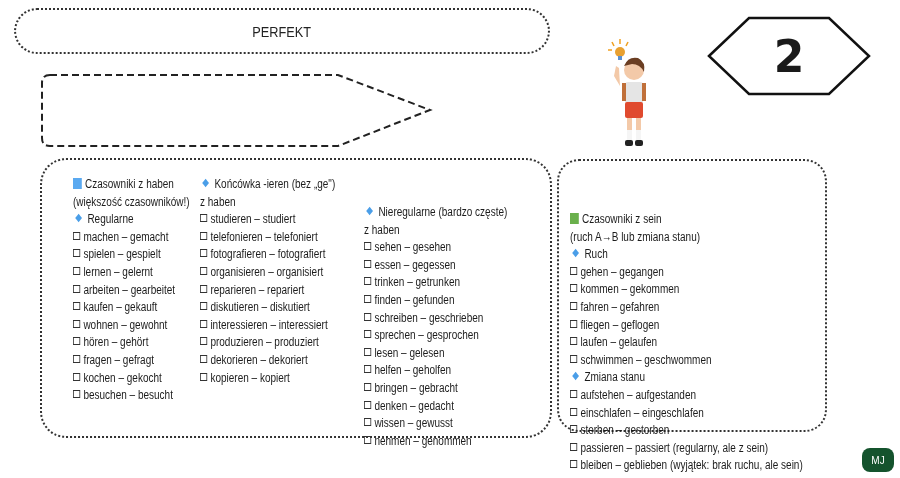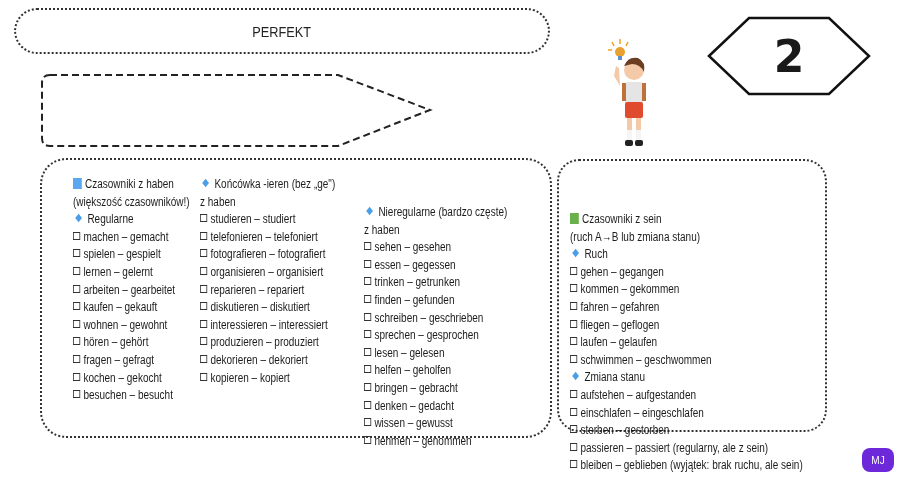--- a/index.html
+++ b/index.html
@@ -27,21 +27,21 @@
   .sq { display:inline-block; width:11px; height:11px; margin-right:4px; vertical-align:-1px; }
   .diamond { display:inline-block; width:6px; height:6px; background:#4a9ee8; transform:rotate(45deg); margin:0 8px 1px 4px; vertical-align:1px; }
 
   .boy { position:absolute; left:598px; top:36px; width:60px; height:118px; }
 
   .hexagon { position:absolute; left:707px; top:16px; }
   .hex-num { position:absolute; left:707px; top:16px; width:164px; height:80px;
     display:flex; align-items:center; justify-content:center;
     font-size:44px; font-weight:bold; font-family:"DejaVu Sans", sans-serif; }
 
-  .logo { position:absolute; left:862px; top:448px; width:32px; height:24px; background:#6d28d9;
+  .logo { position:absolute; left:862px; top:448px; width:32px; height:24px; background:#14532d;
     border-radius:8px; color:#fff; font-size:10px; display:flex; align-items:center; justify-content:center; }
 </style>
 </head>
 <body>
 
 <div class="title-box">
   <span class="title-text">PERFEKT</span>
 </div>
 
 <div class="goals">

